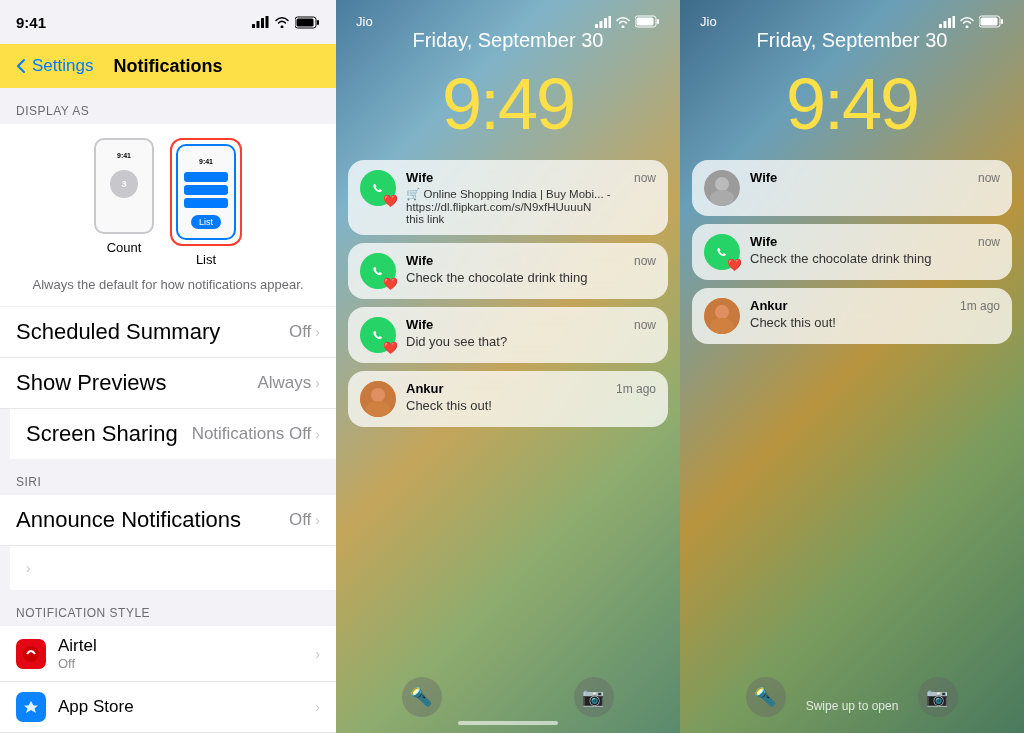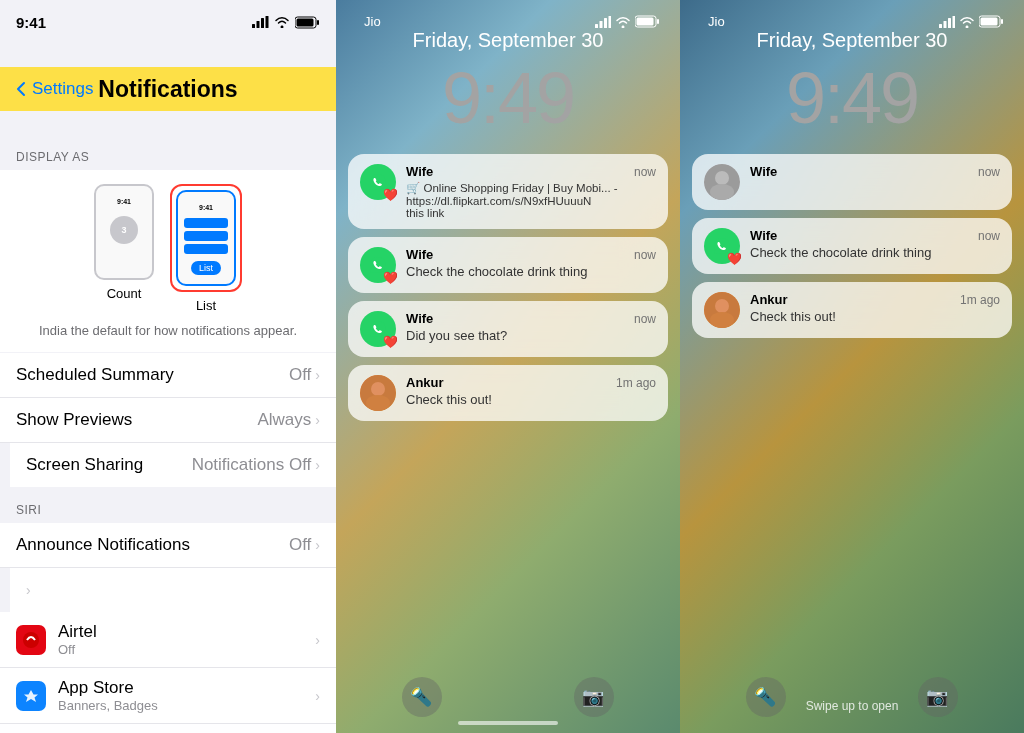--- a/index.html
+++ b/index.html
@@ -7,21 +7,20 @@
 
     
     .settings-panel {
       width: 336px;
       height: 733px;
       background: #f2f2f7;
       display: flex;
       flex-direction: column;
       flex-shrink: 0;
       overflow: hidden;
-      gap: 23px;
     }
 
     .status-bar {
       height: 44px;
       background: #f2f2f7;
       display: flex;
       align-items: center;
       justify-content: space-between;
       padding: 0 16px;
     }
@@ -50,21 +49,21 @@
       align-items: center;
       color: #007aff;
       font-size: 17px;
       gap: 2px;
       cursor: pointer;
     }
     .nav-title {
       position: absolute;
       left: 50%;
       transform: translateX(-50%);
-      font-size: 23px;
+      font-size: 18px;
       font-weight: 600;
       color: #000;
     }
 
     .settings-content {
       flex: 1;
       overflow-y: auto;
       padding-bottom: 10px;
     }
 
@@ -194,21 +193,21 @@
       min-height: 44px;
       cursor: pointer;
     }
 
     .settings-row:last-child {
       border-bottom: none;
       margin-left: 10px;
     }
 
     .settings-row-label {
-      font-size: 17px;
+      font-size: 22px;
       color: #000;
       flex: 1;
     }
 
     .settings-row-value {
       font-size: 17px;
       color: #8e8e93;
       margin-right: 4px;
     }
 
@@ -269,21 +268,21 @@
     }
 
     .ls-bg-right {
       background: linear-gradient(135deg, #3d6b8a 0%, #6a9fb8 20%, #b8943e 50%, #7a9c5e 70%, #4a7a5e 100%);
     }
 
     .ls-status-bar {
       display: flex;
       justify-content: space-between;
       align-items: center;
-      padding: 14px 20px 0 28px;
+      padding: 14px 20px 0 20px;
       color: #fff;
       font-size: 13px;
       font-weight: 500;
     }
 
     .ls-carrier {
       font-size: 13px;
       font-weight: 500;
     }
 
@@ -295,25 +294,25 @@
 
     .ls-date {
       text-align: center;
       color: #fff;
       font-size: 20px;
       font-weight: 300;
     }
 
     .ls-time {
       text-align: center;
-      color: #a3a3a3;
+      color: #fde047;
       font-size: 72px;
       font-weight: 100;
       line-height: 1;
-      margin-top: 10px;
+      margin-top: 16px;
       letter-spacing: -2px;
     }
 
     .ls-notifications {
       margin: 20px 12px 0 12px;
       display: flex;
       flex-direction: column;
       gap: 8px;
     }
 
@@ -497,21 +496,21 @@
                 <div class="notif-list-item"></div>
                 <div class="notif-list-item"></div>
               </div>
               <div class="list-button">List</div>
             </div>
           </div>
           <span class="display-option-label">List</span>
         </div>
 
       </div>
-      <div class="display-as-hint">India the default for how notifications appear.</div>
+      <div class="display-as-hint">Always the default for how notifications appear.</div>
     </div>
 
     <div style="margin-top:1px;">
       <div class="settings-row">
         <span class="settings-row-label">Scheduled Summary</span>
         <span class="settings-row-value">Off</span>
         <span class="chevron">›</span>
       </div>
       <div class="settings-row">
         <span class="settings-row-label">Show Previews</span>
@@ -530,20 +529,21 @@
       <div class="settings-row">
         <span class="settings-row-label">Announce Notifications</span>
         <span class="settings-row-value">Off</span>
         <span class="chevron">›</span>
       </div>
       <div class="settings-row">
         <span class="chevron">›</span>
       </div>
     </div>
 
+    <div class="section-header">NOTIFICATION STYLE</div>
     <div>
 
       <div class="notif-style-row">
         <div class="app-icon" style="background:#e30613;">
           <svg width="18" height="18" viewBox="0 0 18 18">
             <circle cx="9" cy="9" r="8" fill="#c00"></circle>
             <path d="M5 9 Q9 3 13 9" stroke="#fff" stroke-width="2" fill="none"></path>
           </svg>
         </div>
         <div class="notif-style-info">
@@ -554,21 +554,20 @@
       </div>
 
       <div class="notif-style-row">
         <div class="app-icon" style="background:#0d84ff;">
           <svg width="18" height="18" viewBox="0 0 18 18">
             <path d="M9 3 L11.5 7.5 L16 7.5 L12.5 10.5 L14 15 L9 12 L4 15 L5.5 10.5 L2 7.5 L6.5 7.5 Z" fill="#fff" opacity="0.9"></path>
           </svg>
         </div>
         <div class="notif-style-info">
           <div class="notif-style-name">App Store</div>
-          <div class="notif-style-sub">Banners, Badges</div>
         </div>
         <span class="chevron">›</span>
       </div>
 
       <div class="notif-style-row" style="border-bottom:none;opacity:0.9;">
         <div class="app-icon" style="background:#1c1c1e;">
           <svg width="18" height="18" viewBox="0 0 18 18">
             <rect x="3" y="3" width="12" height="12" rx="2" fill="#555"></rect>
             <rect x="5" y="6" width="2" height="2" rx="0.5" fill="#fff"></rect>
             <rect x="8" y="6" width="2" height="2" rx="0.5" fill="#fff"></rect>
@@ -628,21 +627,21 @@
               <path d="M7.5 6.5c-.2-.5-.5-.5-.7-.5-.2 0-.4 0-.6.1-.2.1-.8.8-.8 1.9s.8 2.2.9 2.4c.1.2 1.6 2.4 3.8 3.3 1.3.5 1.9.4 2.2.3.4-.1 1.2-.5 1.4-1 .2-.4.2-.8.1-.9-.1-.1-.3-.2-.6-.4-.3-.1-1-.5-1.2-.5-.2-.1-.3-.1-.4.1-.2.2-.5.5-.7.7-.1.1-.2.1-.4 0-.2-.1-.8-.3-1.5-1s-1-1.3-1.1-1.5-.1-.3 0-.4c.1-.1.2-.2.3-.4.1-.1.1-.2.2-.4 0-.1 0-.3-.1-.4z" fill="white"></path>
             </svg>
           </div>
           <span style="position:absolute;bottom:-2px;right:-2px;font-size:12px;">❤️</span>
         </div>
         <div class="ls-notif-content">
           <div class="ls-notif-header">
             <span class="ls-notif-name">Wife</span>
             <span class="ls-notif-time">now</span>
           </div>
-          <div class="ls-notif-text ls-notif-text-small">🛒 Online Shopping Friday | Buy Mobi... -</div>
+          <div class="ls-notif-text ls-notif-text-small">🛒 Online Shopping India | Buy Mobi... -</div>
           <div class="ls-notif-text ls-notif-text-small">https://dl.flipkart.com/s/N9xfHUuuuN</div>
           <div class="ls-notif-text ls-notif-text-small">this link</div>
         </div>
       </div>
 
       <div class="ls-notif-card">
         <div style="position:relative;flex-shrink:0;">
           <div class="wa-icon">
             <svg width="20" height="20" viewBox="0 0 20 20">
               <path d="M10 2C5.6 2 2 5.6 2 10c0 1.5.4 2.9 1.1 4.1L2 18l4.1-1.1C7.3 17.6 8.6 18 10 18c4.4 0 8-3.6 8-8s-3.6-8-8-8z" fill="#25d366"></path>

